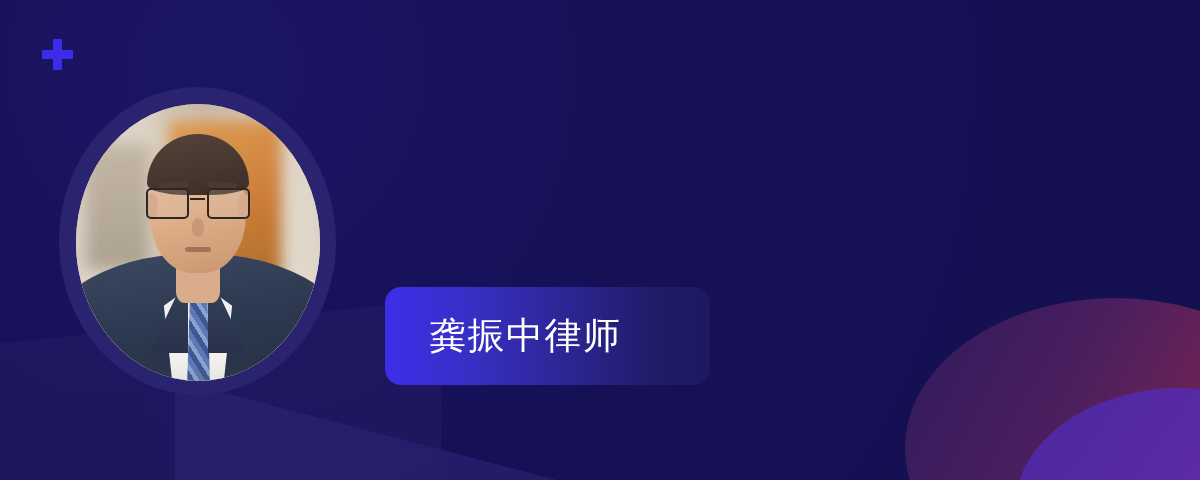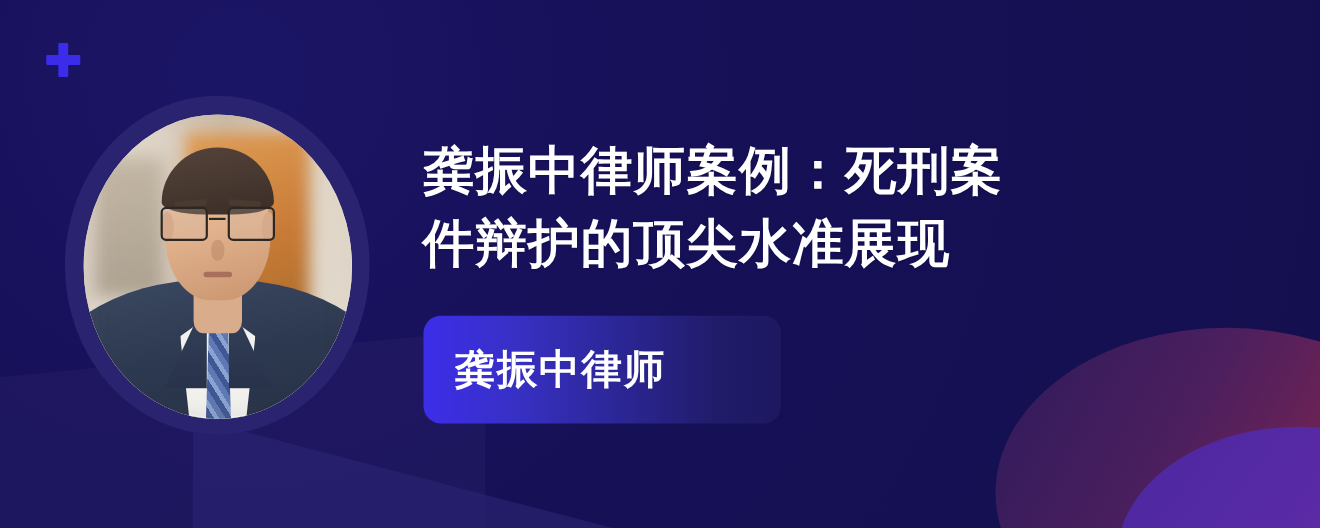--- a/index.html
+++ b/index.html
@@ -303,23 +303,24 @@
     height: 98px;
     border-radius: 16px;
     background: linear-gradient(90deg, #3c2ee9 0%, #3730c4 26%, #2a2590 58%, #211c69 82%, #1d1860 100%);
     display: flex;
     align-items: center;
   }
   .badge-label {
     padding-left: 28px;
     color: #ffffff;
     font-size: 37px;
-    font-weight: bold;
+    font-weight: normal;
     letter-spacing: 1.5px;
     white-space: nowrap;
+    margin-left: 16px;
   }
 </style>
 </head>
 <body>
 
 <div id="banner">
 
   <div class="bg-base"></div>
   <div class="poly-a"></div>
   <div class="poly-c"></div>
@@ -354,22 +355,18 @@
         <div class="lens l"></div>
         <div class="bridge"></div>
         <div class="lens r"></div>
       </div>
       <div class="ph-nose"></div>
       <div class="ph-mouth"></div>
       <div class="ph-soft"></div>
     </div>
   </div>
 
-  <div class="headline">
-    <span class="ln">龚振中律师案例：死刑案</span>
-    <span class="ln">件辩护的顶尖水准展现</span>
-  </div>
 
   <div class="badge">
     <span class="badge-label">龚振中律师</span>
   </div>
 
 </div>
 
 </body></html>

